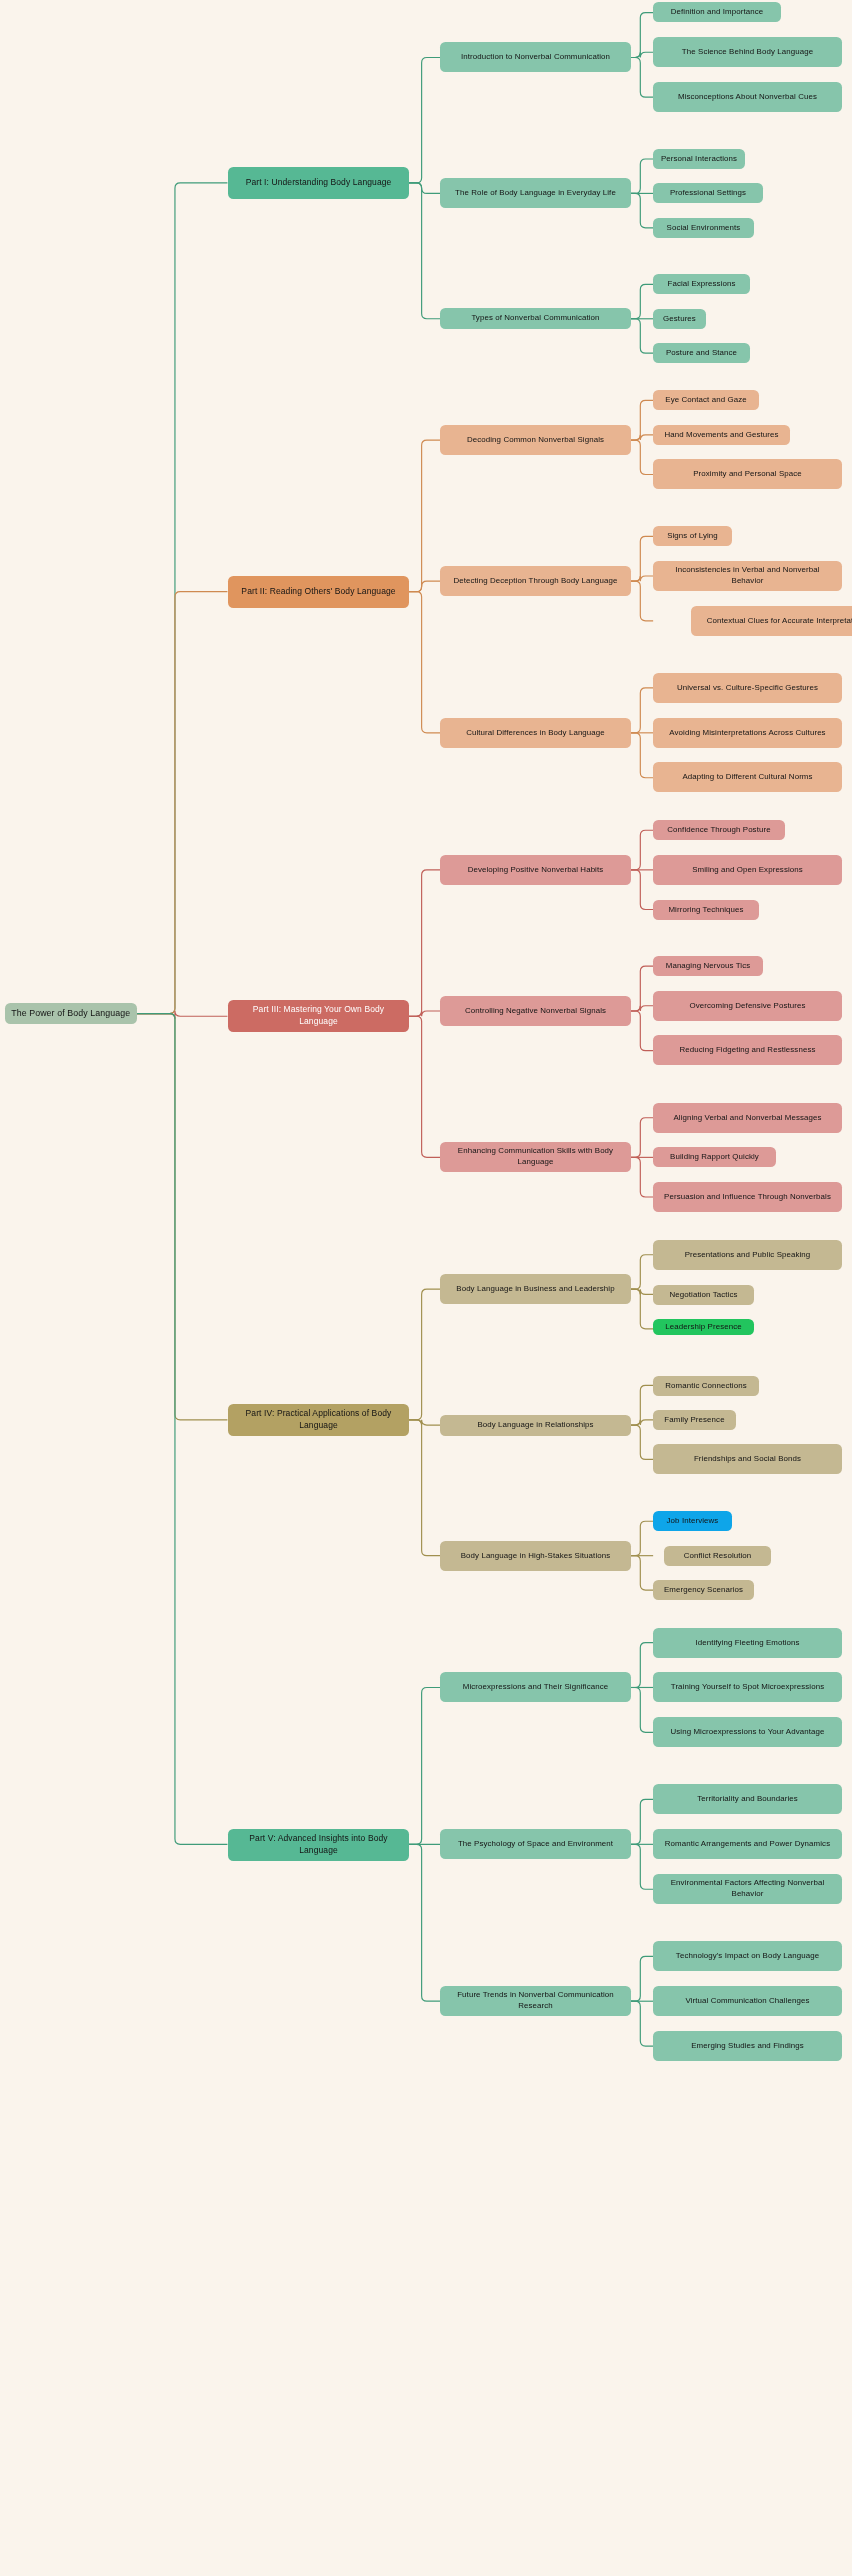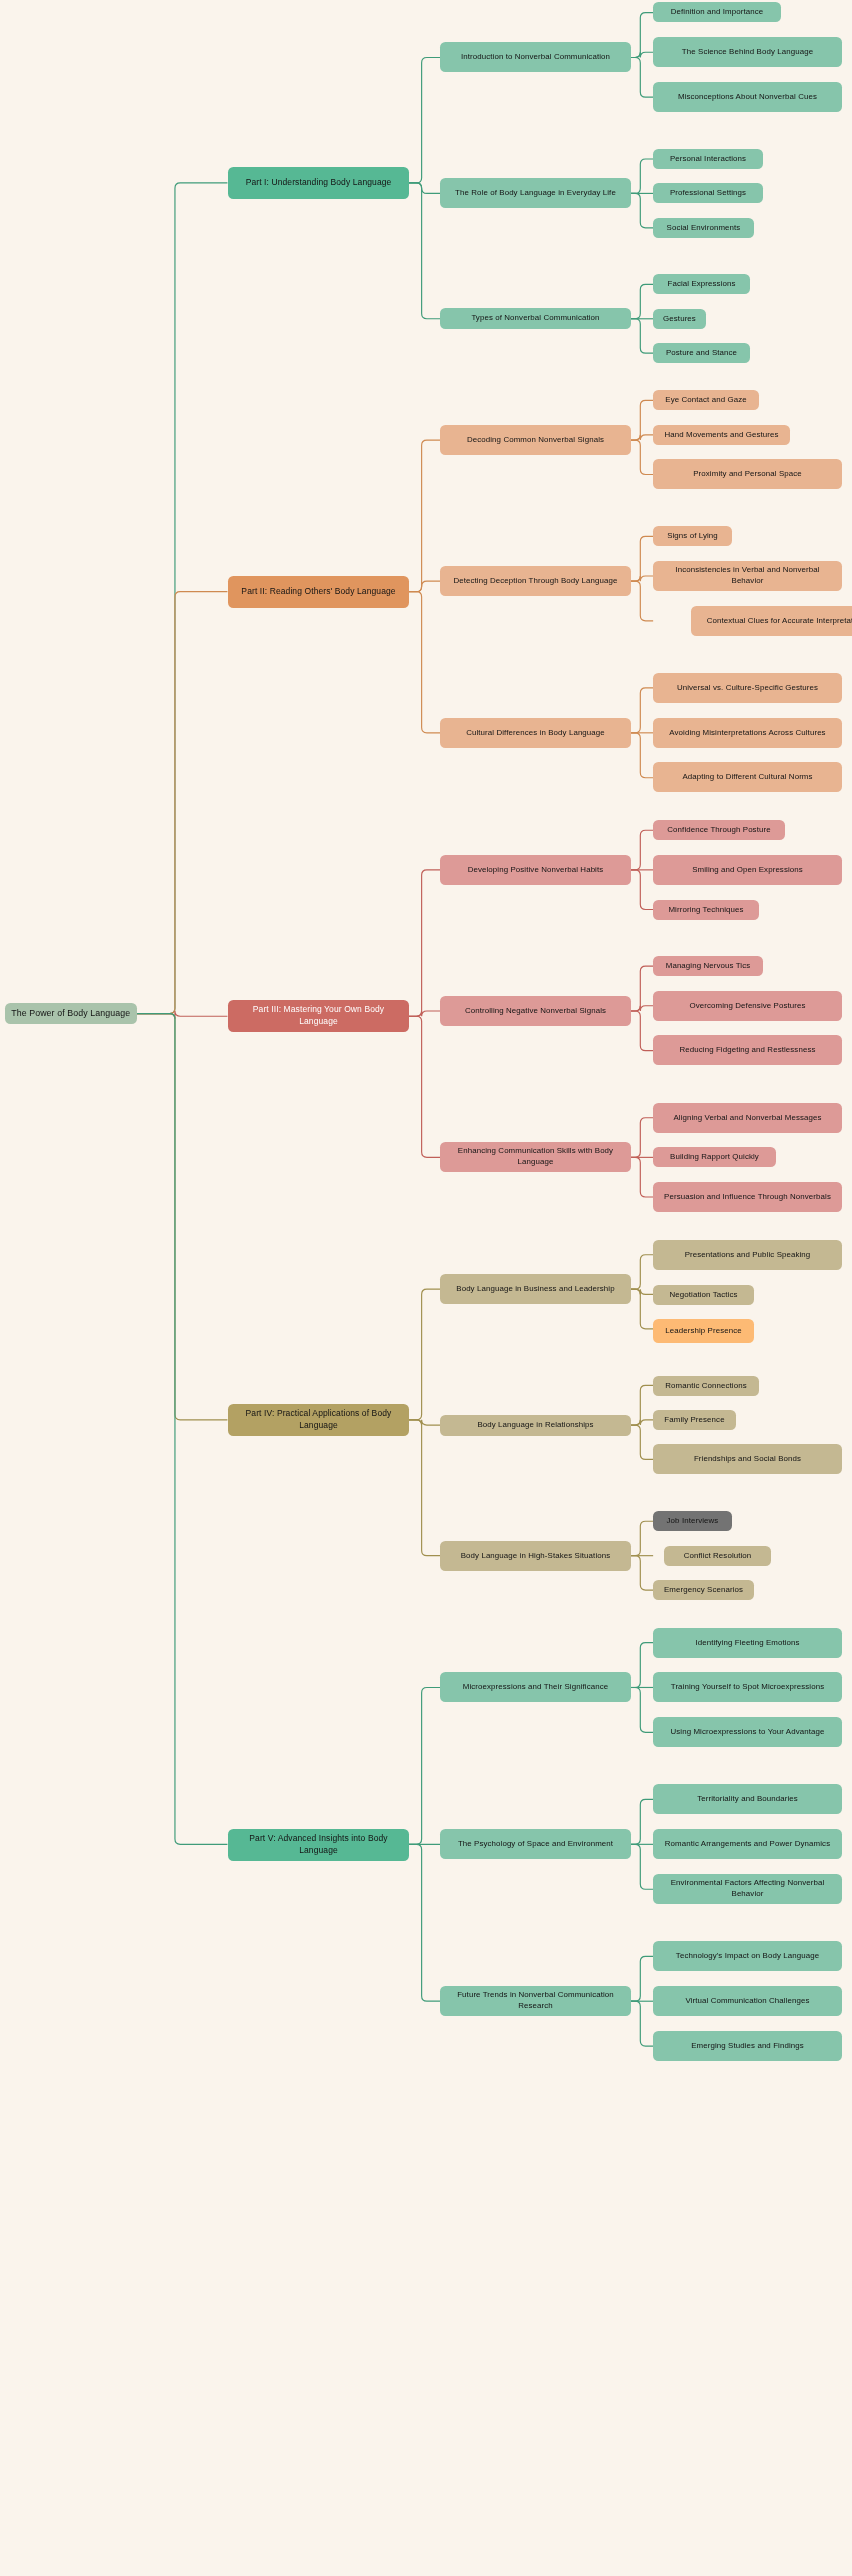--- a/index.html
+++ b/index.html
@@ -114,21 +114,21 @@
       </div>
       <div class="node n-l4" style="left: 653px; top: 37px; width: 189px; height: 30px; background: rgb(134, 197, 171); color: rgb(20, 20, 20);">
         <span>The Science Behind Body Language</span>
       </div>
       <div class="node n-l4" style="left: 653px; top: 82px; width: 189px; height: 30px; background: rgb(134, 197, 171); color: rgb(20, 20, 20);">
         <span>Misconceptions About Nonverbal Cues</span>
       </div>
       <div class="node n-l3" style="left: 440px; top: 178px; width: 191px; height: 30px; background: rgb(134, 197, 171); color: rgb(20, 20, 20);">
         <span>The Role of Body Language in Everyday Life</span>
       </div>
-      <div class="node n-l4" style="left: 653px; top: 149px; width: 110px; height: 20px; background: rgb(134, 197, 171); color: rgb(20, 20, 20);">
+      <div class="node n-l4" style="left: 653px; top: 149px; width: 92px; height: 20px; background: rgb(134, 197, 171); color: rgb(20, 20, 20);">
         <span>Personal Interactions</span>
       </div>
       <div class="node n-l4" style="left: 653px; top: 183px; width: 110px; height: 20px; background: rgb(134, 197, 171); color: rgb(20, 20, 20);">
         <span>Professional Settings</span>
       </div>
       <div class="node n-l4" style="left: 653px; top: 218px; width: 101px; height: 20px; background: rgb(134, 197, 171); color: rgb(20, 20, 20);">
         <span>Social Environments</span>
       </div>
       <div class="node n-l3" style="left: 440px; top: 308px; width: 191px; height: 21px; background: rgb(134, 197, 171); color: rgb(20, 20, 20);">
         <span>Types of Nonverbal Communication</span>
@@ -225,39 +225,39 @@
       </div>
       <div class="node n-l3" style="left: 440px; top: 1274px; width: 191px; height: 30px; background: rgb(196, 184, 146); color: rgb(20, 20, 20);">
         <span>Body Language in Business and Leadership</span>
       </div>
       <div class="node n-l4" style="left: 653px; top: 1240px; width: 189px; height: 30px; background: rgb(196, 184, 146); color: rgb(20, 20, 20);">
         <span>Presentations and Public Speaking</span>
       </div>
       <div class="node n-l4" style="left: 653px; top: 1285px; width: 101px; height: 20px; background: rgb(196, 184, 146); color: rgb(20, 20, 20);">
         <span>Negotiation Tactics</span>
       </div>
-      <div class="node n-l4" style="left: 653px; top: 1319px; width: 101px; height: 24px; background: #fdba74; color: rgb(20, 20, 20);">
+      <div class="node n-l4" style="left: 653px; top: 1319px; width: 101px; height: 16px; background: #22c55e; color: rgb(20, 20, 20);">
         <span>Leadership Presence</span>
       </div>
       <div class="node n-l3" style="left: 440px; top: 1415px; width: 191px; height: 21px; background: rgb(196, 184, 146); color: rgb(20, 20, 20);">
         <span>Body Language in Relationships</span>
       </div>
       <div class="node n-l4" style="left: 653px; top: 1376px; width: 106px; height: 20px; background: rgb(196, 184, 146); color: rgb(20, 20, 20);">
         <span>Romantic Connections</span>
       </div>
       <div class="node n-l4" style="left: 653px; top: 1410px; width: 83px; height: 20px; background: rgb(196, 184, 146); color: rgb(20, 20, 20);">
         <span>Family Presence</span>
       </div>
       <div class="node n-l4" style="left: 653px; top: 1444px; width: 189px; height: 30px; background: rgb(196, 184, 146); color: rgb(20, 20, 20);">
         <span>Friendships and Social Bonds</span>
       </div>
       <div class="node n-l3" style="left: 440px; top: 1541px; width: 191px; height: 30px; background: rgb(196, 184, 146); color: rgb(20, 20, 20);">
         <span>Body Language in High-Stakes Situations</span>
       </div>
-      <div class="node n-l4" style="left: 653px; top: 1511px; width: 79px; height: 20px; background: #737373; color: rgb(20, 20, 20); text-align: center;">
+      <div class="node n-l4" style="left: 653px; top: 1511px; width: 79px; height: 20px; background: #0ea5e9; color: rgb(20, 20, 20); text-align: center;">
         <span>Job Interviews</span>
       </div>
       <div class="node n-l4" style="left: 664px; top: 1546px; width: 107px; height: 20px; background: rgb(196, 184, 146); color: rgb(20, 20, 20);">
         <span>Conflict Resolution</span>
       </div>
       <div class="node n-l4" style="left: 653px; top: 1580px; width: 101px; height: 20px; background: rgb(196, 184, 146); color: rgb(20, 20, 20);">
         <span>Emergency Scenarios</span>
       </div>
       <div class="node n-l2" style="left: 228px; top: 1829px; width: 181px; height: 31.5px; background: rgb(86, 184, 148); color: rgb(20, 20, 20);">
         <span>Part V: Advanced Insights into Body Language</span>

